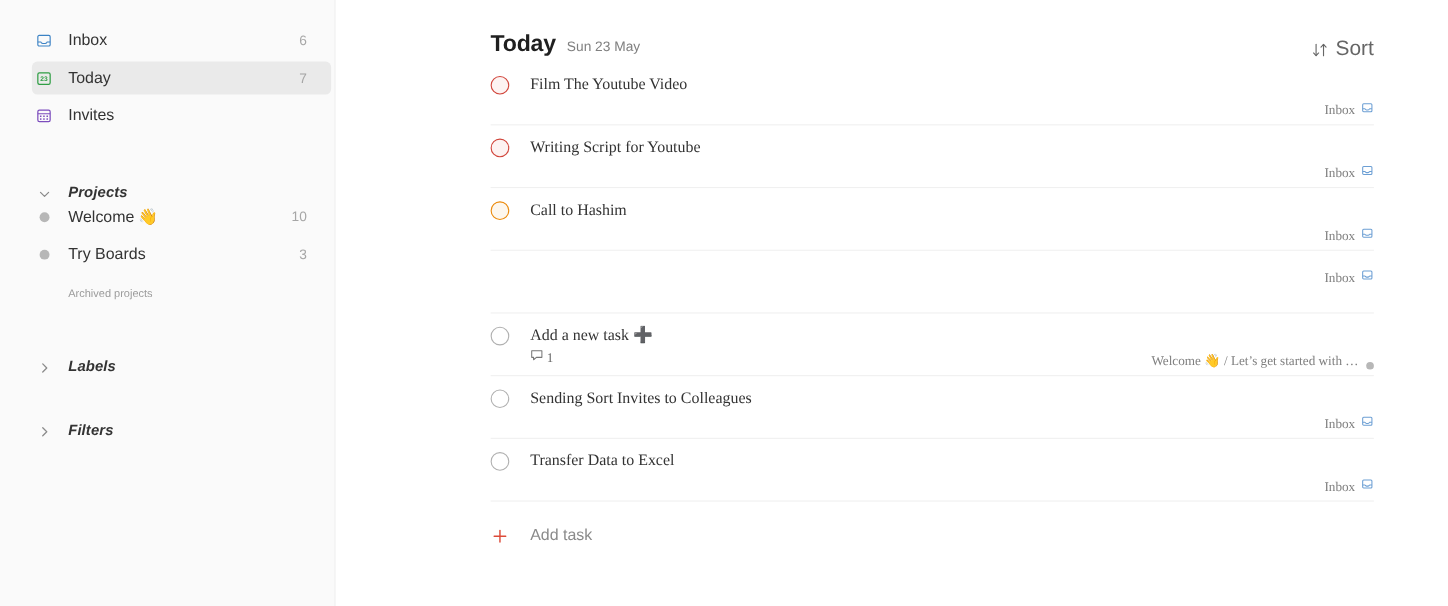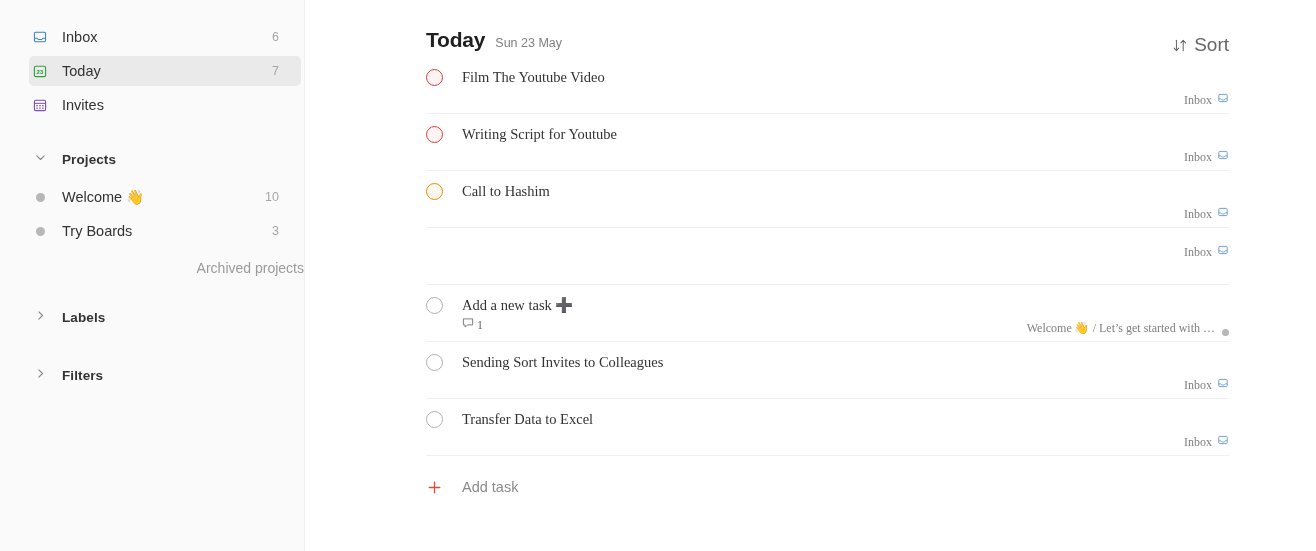--- a/index.html
+++ b/index.html
@@ -3,21 +3,21 @@
 <meta charset="utf-8">
 <style>
   * { box-sizing: border-box; }
   html, body {
     margin: 0; padding: 0;
     width: 1316px; height: 551px;
     background: #ffffff;
     font-family: "Liberation Sans", sans-serif;
     -webkit-font-smoothing: antialiased;
   }
-  #app { position: relative; width: 1316px; height: 551px; display: flex; overflow: hidden; }
+  #app { position: relative; width: 1316px; height: 551px; display: flex; overflow: hidden; gap: 20px; }
 
   
   #sidebar {
     width: 305px; height: 551px;
     background: #fafafa;
     border-right: 1px solid #f0f0f0;
     padding-top: 22px;
     flex: 0 0 305px;
     position: relative;
   }
@@ -35,47 +35,47 @@
     flex: 1 1 auto;
     font-size: 14.5px;
     color: #333333;
     margin-left: 11px;
     white-space: nowrap;
   }
   .nav-count { font-size: 12.5px; color: #a6a6a6; }
 
   
   .section-head {
-    display: flex; align-items: flex-start;
+    display: flex; align-items: flex-end;
     height: 30px;
     margin: 0 3px 0 29px;
     cursor: pointer;
+    font-style: italic;
   }
   .chev { width: 22px; flex: 0 0 22px; display: flex; align-items: center; justify-content: center; color: #8a8a8a; }
   .section-title {
     font-size: 13.5px; font-weight: bold; color: #333333;
     margin-left: 11px; letter-spacing: .1px;
   }
   .proj-item {
     display: flex; align-items: center;
     height: 30px;
     margin: 0 3px 4px 29px;
     padding-right: 22px;
     border-radius: 5px;
     cursor: pointer;
   }
   .proj-dot-wrap { width: 22px; flex: 0 0 22px; display: flex; align-items: center; justify-content: center; }
   .proj-dot { width: 9px; height: 9px; border-radius: 50%; background: #b7b7b7; display: block; }
   .proj-label { flex: 1 1 auto; font-size: 14.5px; color: #333333; margin-left: 11px; white-space: nowrap; }
   .proj-count { font-size: 12.5px; color: #a6a6a6; }
   .archived {
-    font-size: 14px; color: #9b9b9b;
+    font-size: 10px; color: #9b9b9b;
     margin: 8px 0 0 62px; height: 28px; line-height: 28px;
     cursor: pointer;
-    text-align: right;
   }
   .spacer-lg { height: 28px; }
 
   
   #main { flex: 1 1 auto; position: relative; height: 551px; background: #fff; }
   #content { position: absolute; left: 121px; top: 0; width: 803px; }
 
   #header-row { display: flex; align-items: baseline; padding-top: 28px; height: 40px; }
   #page-title { font-size: 21px; font-weight: bold; color: #202020; letter-spacing: -.2px; }
   #page-date { font-size: 12.5px; color: #808080; margin-left: 10px; }

